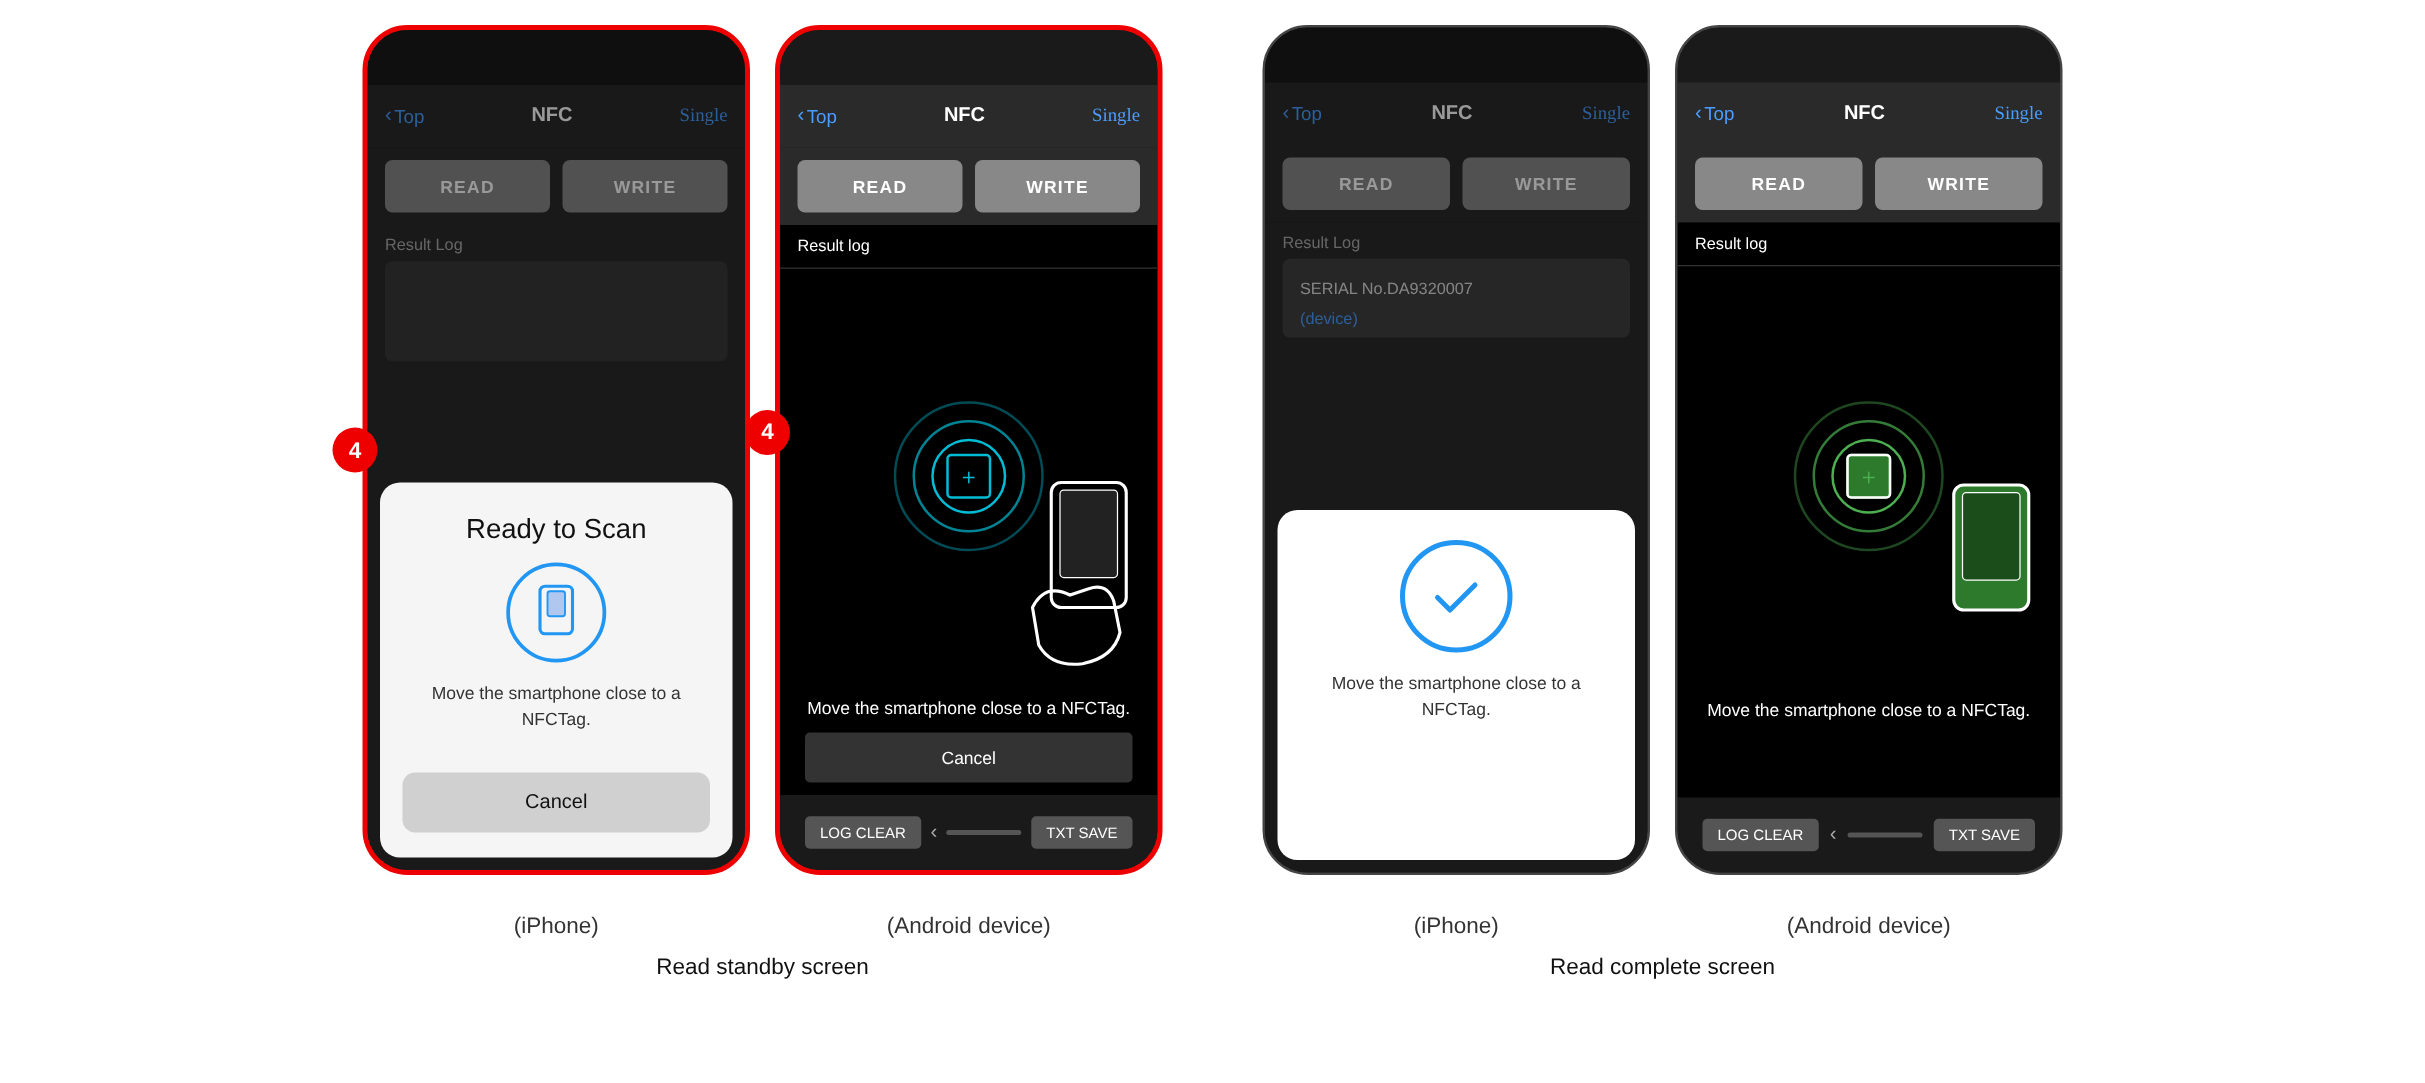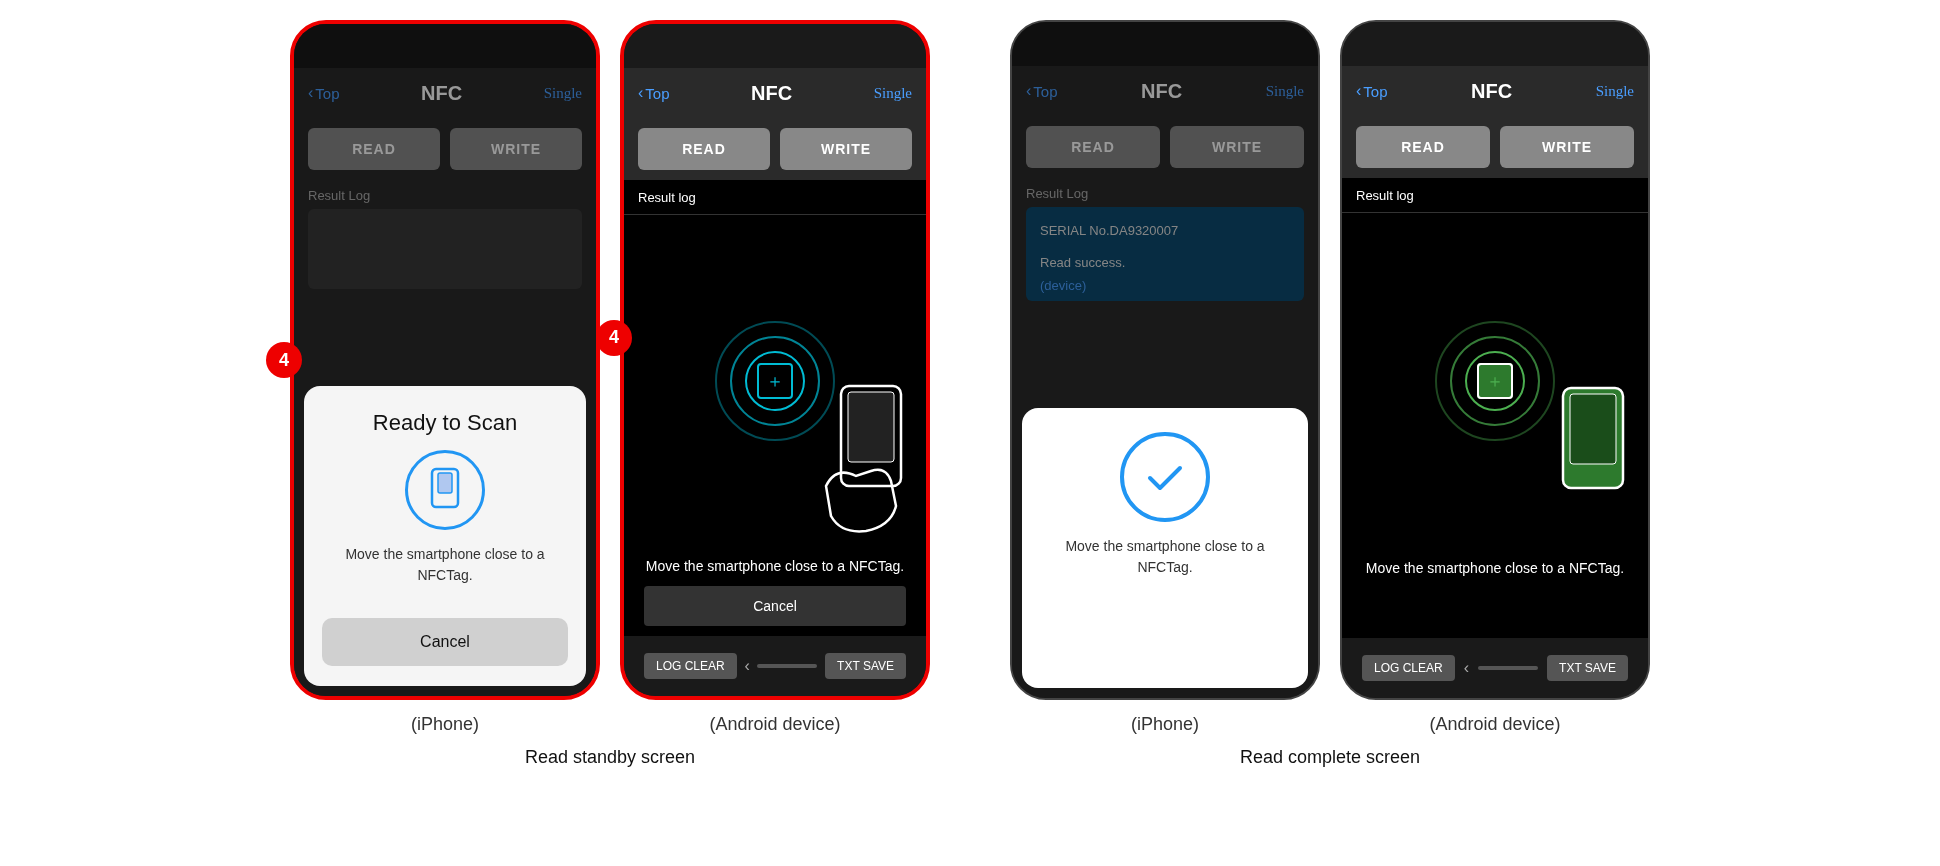--- a/index.html
+++ b/index.html
@@ -28,21 +28,21 @@
       display: flex;
       flex-direction: column;
       align-items: center;
       gap: 12px;
     }
 
     .device-sub-label {
       font-size: 18px;
       color: #333;
       text-align: center;
-      margin-top: 8px;
+      margin-top: 24px;
     }
 
     
     .phone {
       width: 310px;
       height: 680px;
       background: #1a1a1a;
       border-radius: 36px;
       overflow: hidden;
       position: relative;
@@ -80,21 +80,21 @@
       gap: 2px;
     }
 
     .nav-chevron {
       color: #4a9eff;
       font-size: 16px;
     }
 
     .nav-title {
       color: #fff;
-      font-size: 20px;
+      font-size: 16px;
       font-weight: 600;
     }
 
     .nav-right {
       color: #4a9eff;
       font-size: 15px;
       font-family: Liberation Serif, serif;
     }
 
     
@@ -437,23 +437,22 @@
             <span class="nav-right">Single</span>
           </div>
 
           <div class="btn-row">
             <button class="hw-btn">READ</button>
             <button class="hw-btn">WRITE</button>
           </div>
 
           <div class="result-log-section">
             <div class="result-log-label">Result Log</div>
-            <div style="background:#0c4a6e;border-radius:6px;padding:8px;">
+            <div style="background:#404040;border-radius:6px;padding:8px;">
               <div class="result-log-text">SERIAL No.DA9320007</div>
-              <div class="result-log-text">Read success.</div>
               <div class="result-log-link">(device)</div>
             </div>
           </div>
 
           <div class="ios-modal">
             <div class="ios-modal-card" style="border-radius:16px;margin:10px;width:calc(100% - 20px);min-height:280px;background:#fff;">
 
               <div class="ios-success-circle">
                 <svg width="50" height="50" viewBox="0 0 50 50">
                   <polyline points="10,26 20,36 40,16" fill="none" stroke="#2196F3" stroke-width="4" stroke-linecap="round" stroke-linejoin="round"></polyline>

